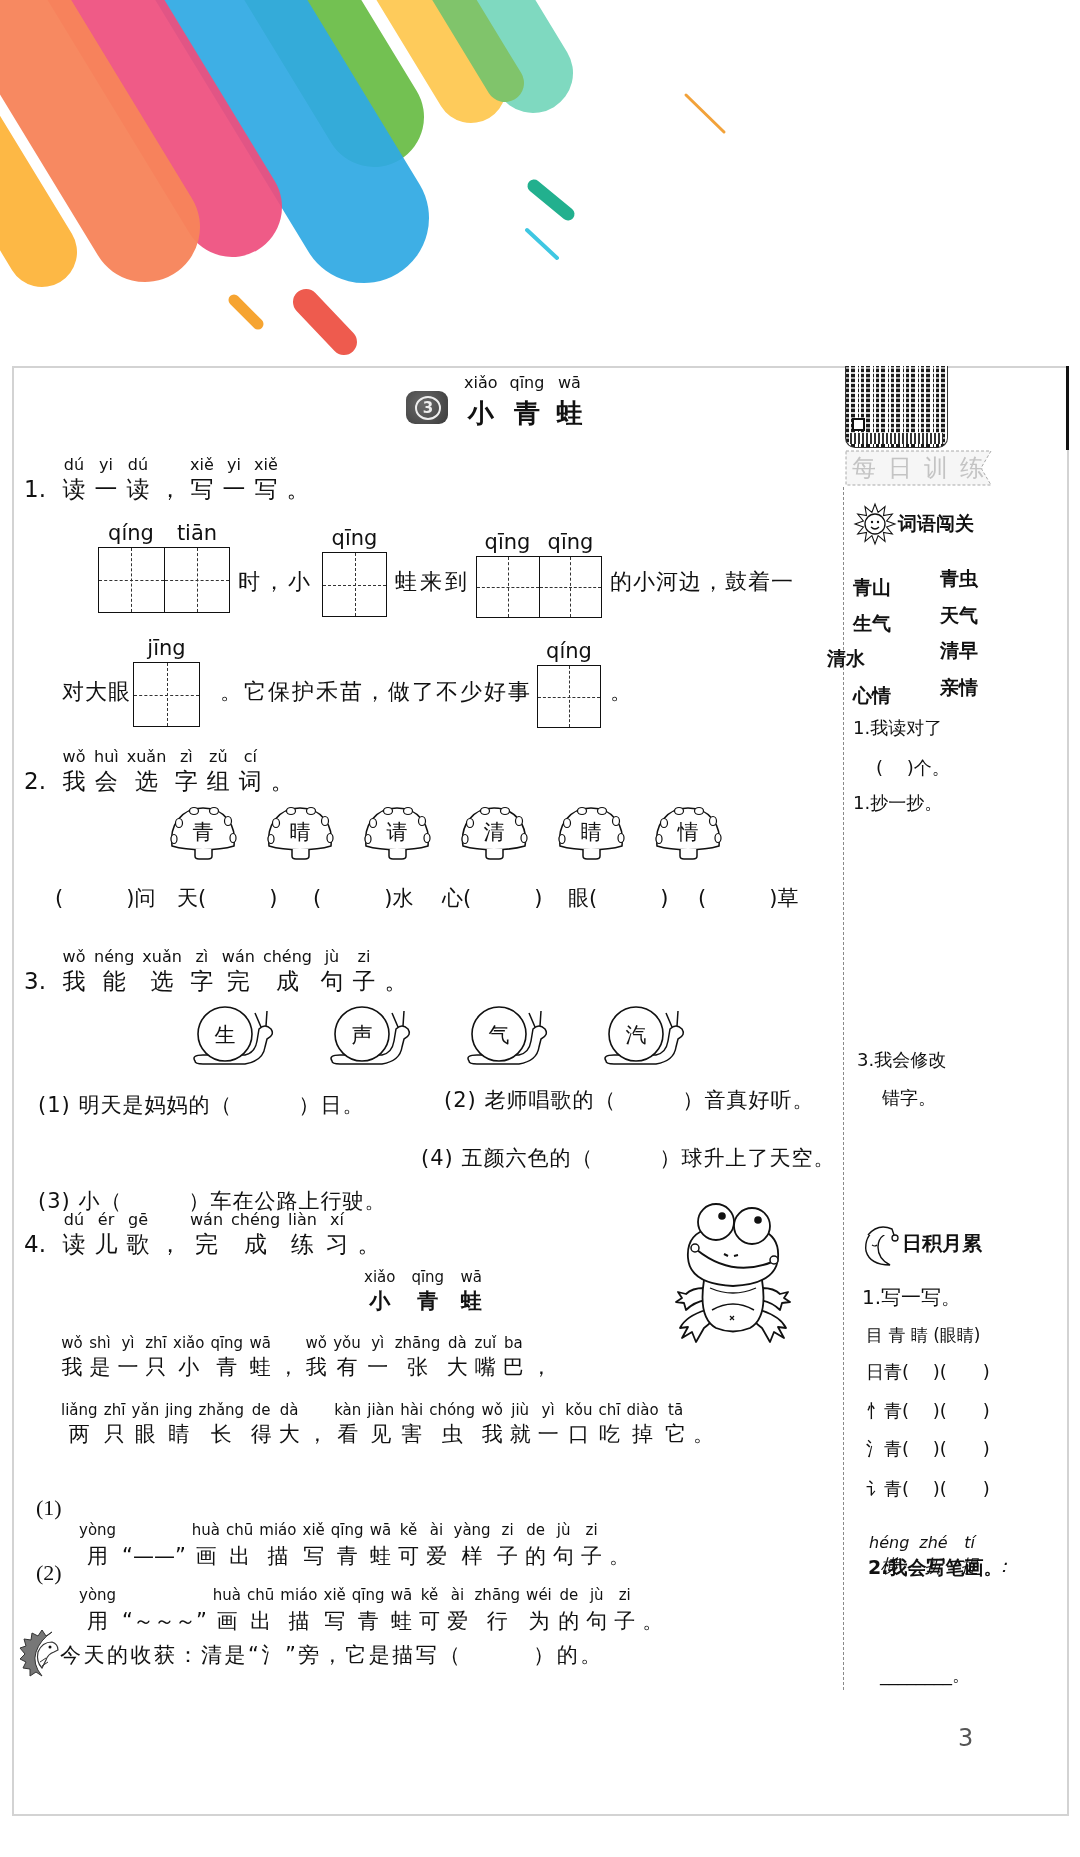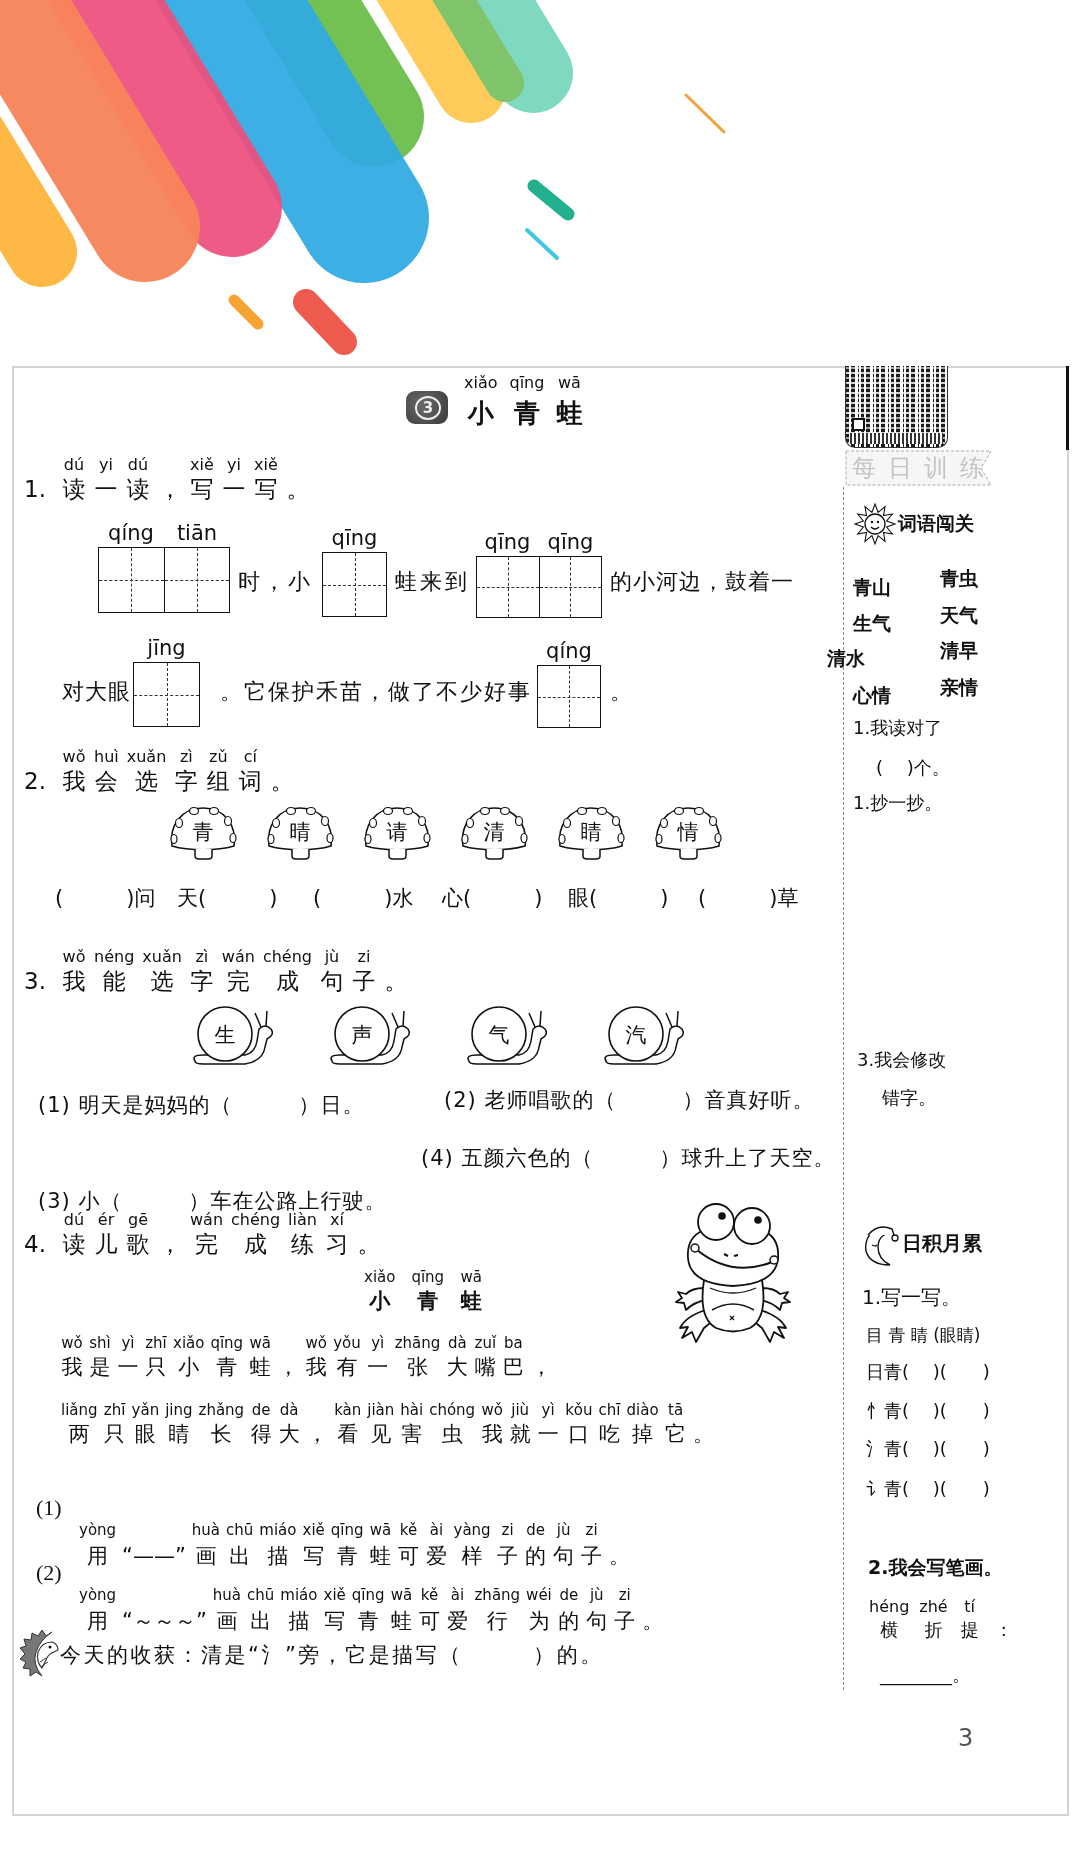--- a/index.html
+++ b/index.html
@@ -797,21 +797,21 @@
 </svg>
 <div class="t" style="left:902px;top:1231px;font-size:20px;line-height:24px;font-weight:bold;">日积月累</div>
 <div class="t" style="left:862px;top:1285px;font-size:20px;line-height:24px;">1.写一写。</div>
 <div class="t" style="left:866px;top:1324px;font-size:17px;line-height:22px;">目 青 睛 (眼睛)</div>
 <div class="t side" style="left:866px;top:1361px;">日青(　 )(　　)</div>
 <div class="t side" style="left:866px;top:1400px;">忄青(　 )(　　)</div>
 <div class="t side" style="left:866px;top:1438px;">氵青(　 )(　　)</div>
 <div class="t side" style="left:866px;top:1478px;">讠青(　 )(　　)</div>
 
 <div class="t side-b" style="left:868px;top:1556px;">2.我会写笔画。</div>
-<div class="rrow strokes" style="left:864px;top:1597px;">
+<div class="rrow strokes" style="left:864px;top:1533px;font-style:italic;">
 
 <span class="rb">
       <span class="py">héng</span>
       <span class="ch">横</span>
     </span>
     <span class="rb">
       <span class="py">zhé</span>
       <span class="ch">折</span>
     </span>
     <span class="rb">

